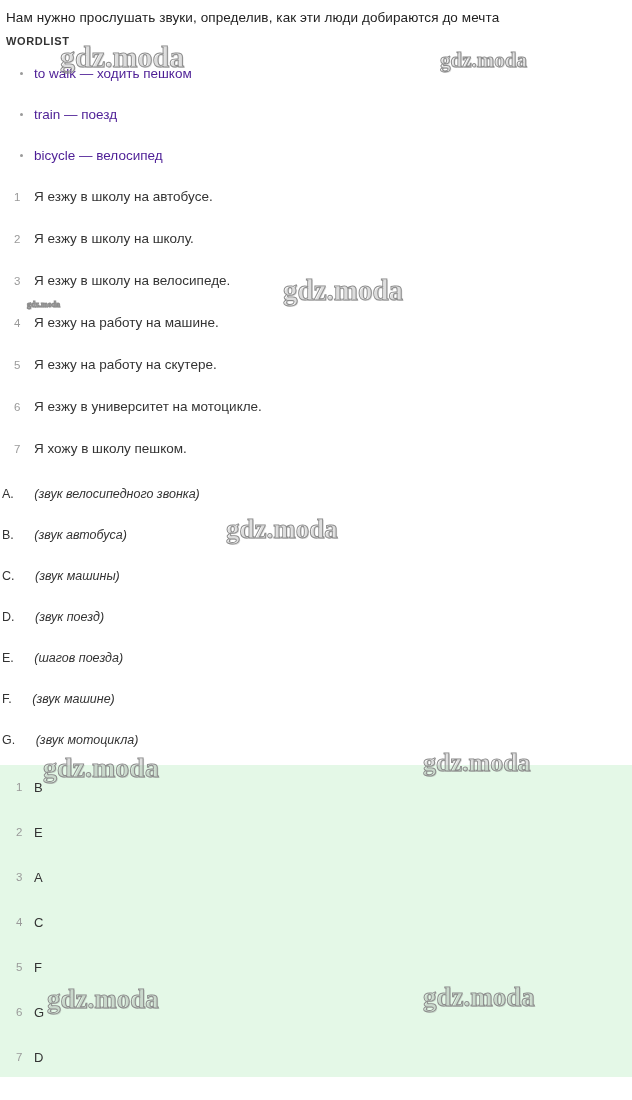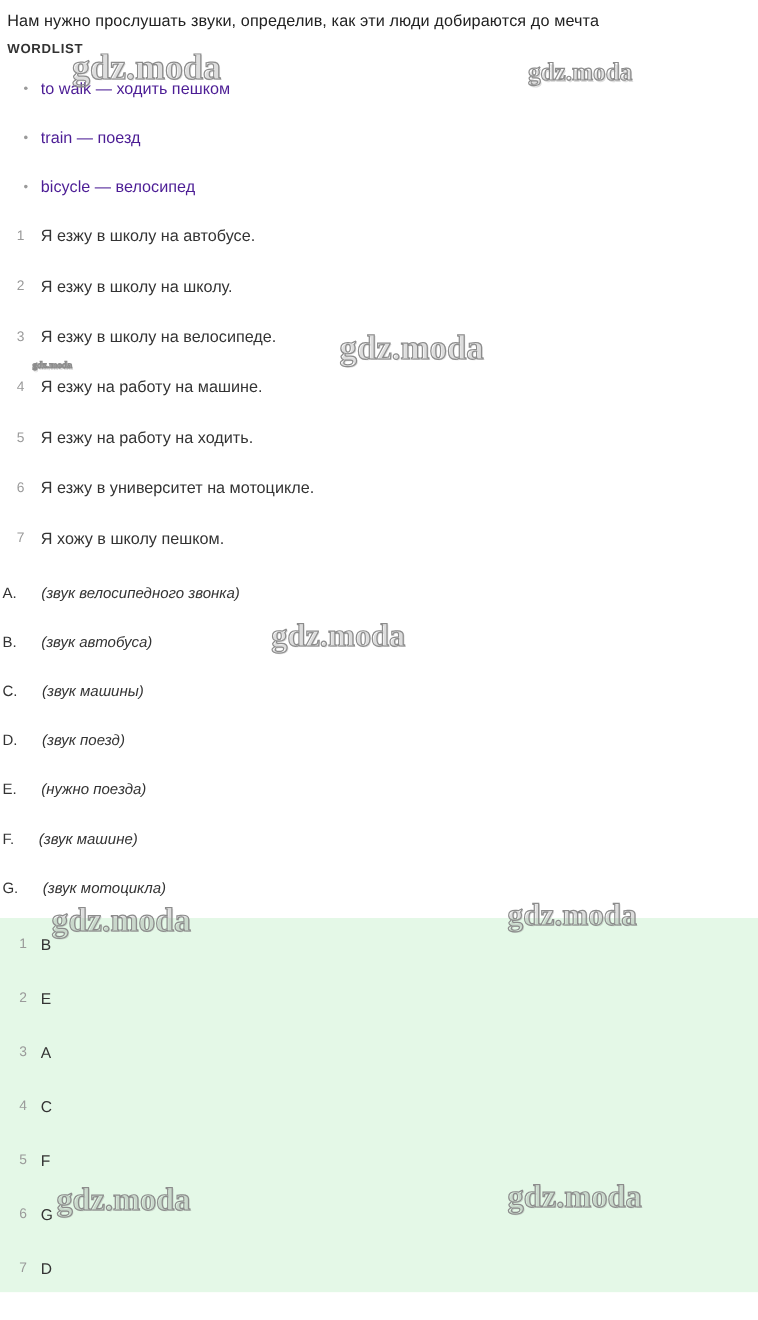--- a/index.html
+++ b/index.html
@@ -168,31 +168,31 @@
     <li><span>to walk — ходить пешком</span></li>
     <li><span>train — поезд</span></li>
     <li><span>bicycle — велосипед</span></li>
   </ul>
 
   <ol class="sentences">
     <li><span class="num">1</span><span>Я езжу в школу на автобусе.</span></li>
     <li><span class="num">2</span><span>Я езжу в школу на школу.</span></li>
     <li><span class="num">3</span><span>Я езжу в школу на велосипеде.</span></li>
     <li><span class="num">4</span><span>Я езжу на работу на машине.</span></li>
-    <li><span class="num">5</span><span>Я езжу на работу на ходить.</span></li>
+    <li><span class="num">5</span><span>Я езжу на работу на скутере.</span></li>
     <li><span class="num">6</span><span>Я езжу в университет на мотоцикле.</span></li>
     <li><span class="num">7</span><span>Я хожу в школу пешком.</span></li>
   </ol>
 
   <div class="options">
     <div class="option"><span class="label">A.</span> <span class="txt">(звук велосипедного звонка)</span></div>
     <div class="option"><span class="label">B.</span> <span class="txt">(звук автобуса)</span></div>
     <div class="option"><span class="label">C.</span> <span class="txt">(звук машины)</span></div>
     <div class="option"><span class="label">D.</span> <span class="txt">(звук поезд)</span></div>
-    <div class="option"><span class="label">E.</span> <span class="txt">(нужно поезда)</span></div>
+    <div class="option"><span class="label">E.</span> <span class="txt">(шагов поезда)</span></div>
     <div class="option"><span class="label">F.</span> <span class="txt">(звук машине)</span></div>
     <div class="option"><span class="label">G.</span> <span class="txt">(звук мотоцикла)</span></div>
   </div>
 
   <div class="answers">
     <ol class="answers-list">
       <li><span class="num">1</span><span>B</span></li>
       <li><span class="num">2</span><span>E</span></li>
       <li><span class="num">3</span><span>A</span></li>
       <li><span class="num">4</span><span>C</span></li>

